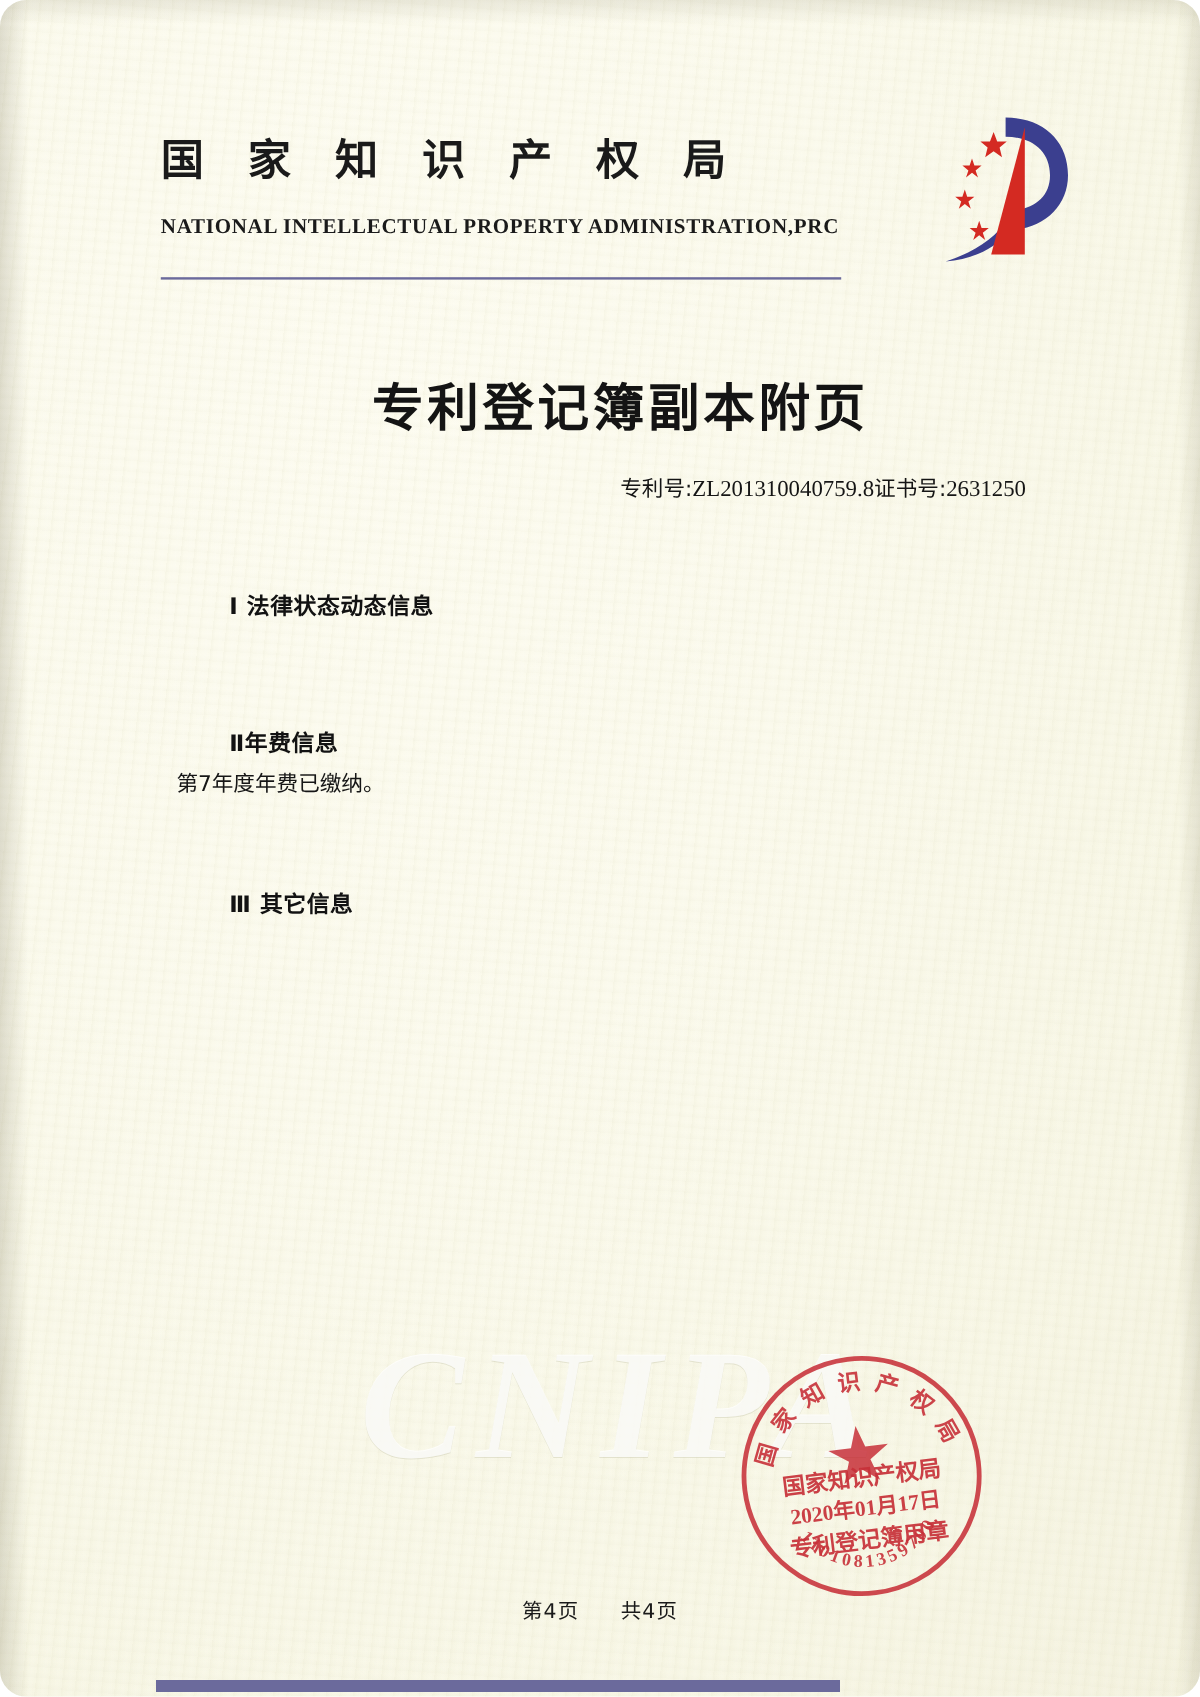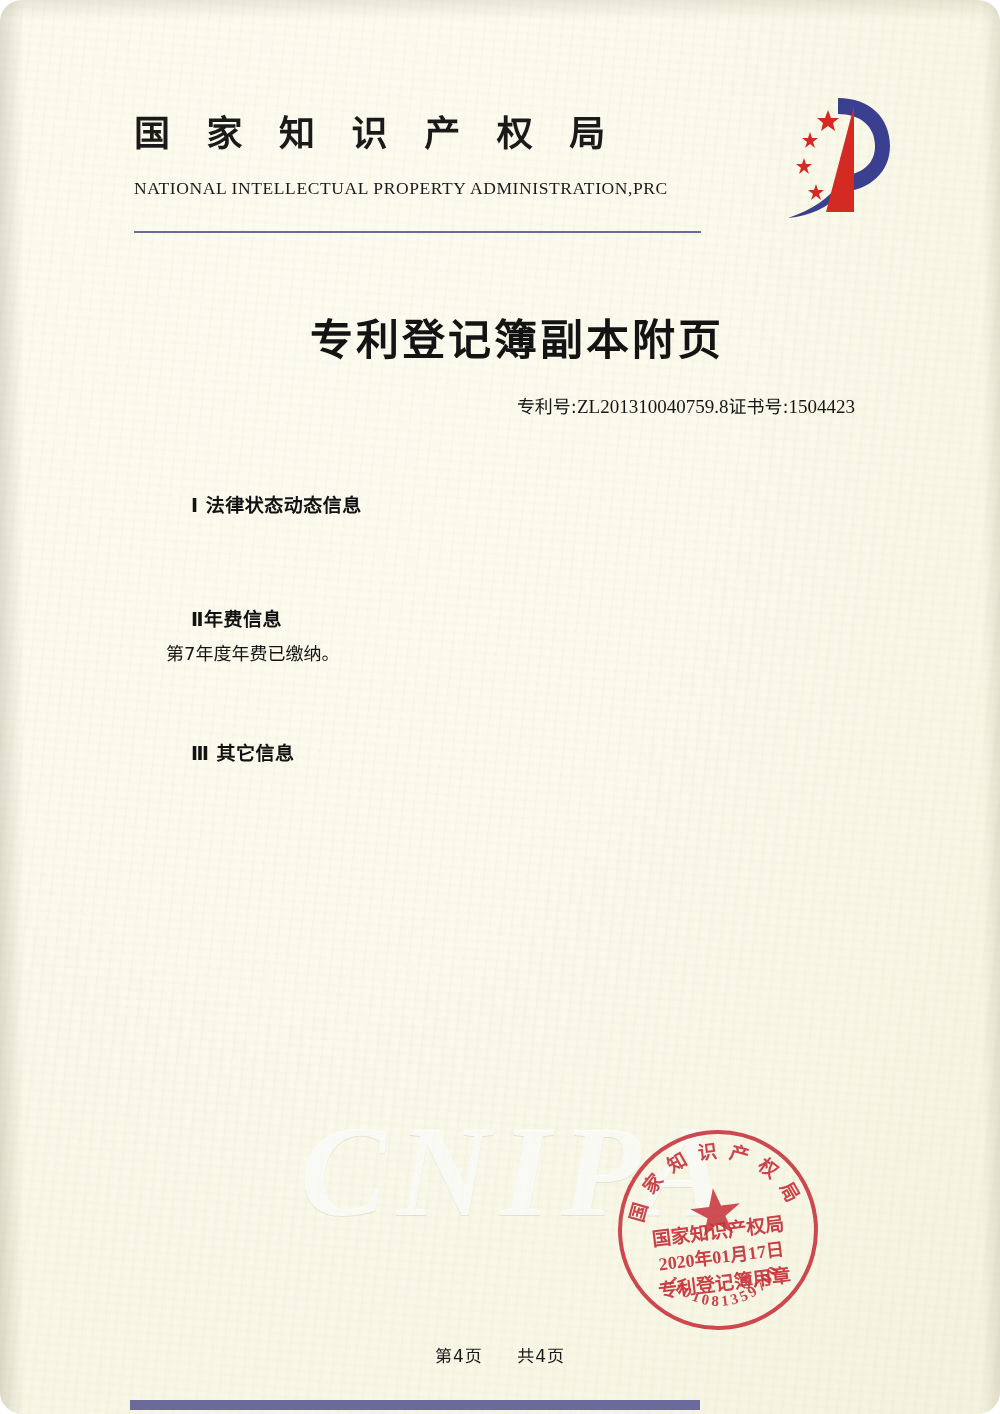--- a/index.html
+++ b/index.html
@@ -71,20 +71,21 @@
     color: #1a1a1a;
     white-space: nowrap;
   }
   .org-en {
     margin-top: 22px;
     font-family: "Liberation Serif", serif;
     font-size: 17.5px;
     letter-spacing: 0.6px;
     color: #1a1a1a;
     white-space: nowrap;
+    font-weight: bold;
   }
   .header-rule {
     position: absolute;
     left: 134px;
     top: 231px;
     width: 567px;
     height: 2px;
     background: #6b6a9c;
   }
 
@@ -141,21 +142,20 @@
     color: #121212;
     letter-spacing: 0.5px;
     margin-left: 44px;
   }
   .section-body {
     margin-top: 8px;
     font-family: "DejaVu Sans", sans-serif;
     font-size: 18px;
     color: #161616;
     line-height: 1.7;
-    margin-left: 19px;
   }
   #section-legal { top: 490px; }
   #section-fee   { top: 604px; }
   #section-other { top: 738px; }
 
   
   .watermark {
     position: absolute;
     left: 300px;
     top: 1096px;
@@ -242,21 +242,20 @@
   .footer {
     position: absolute;
     left: 0;
     top: 1328px;
     width: 1000px;
     text-align: center;
     font-family: "DejaVu Sans", sans-serif;
     font-size: 17px;
     color: #1a1a1a;
     letter-spacing: 1px;
-    margin-top: 14px;
   }
   .footer span { margin: 0 14px; }
 
   .bottom-bar {
     position: absolute;
     left: 130px;
     top: 1400px;
     width: 570px;
     height: 10px;
     background: #6b6a9c;
@@ -289,21 +288,21 @@
     </svg>
   </div>
 
   <div class="doc-title">专利登记簿副本附页</div>
 
   <div class="id-row">
     <div>
       <span class="label-cn">专利号:</span><span>ZL201310040759.8</span>
     </div>
     <div>
-      <span class="label-cn">证书号:</span><span>1504423</span>
+      <span class="label-cn">证书号:</span><span>2631250</span>
     </div>
   </div>
 
   <div class="section" id="section-legal">
     <div class="section-heading">Ⅰ 法律状态动态信息</div>
     <div class="section-body"></div>
   </div>
 
   <div class="section" id="section-fee">
     <div class="section-heading">Ⅱ年费信息</div>

